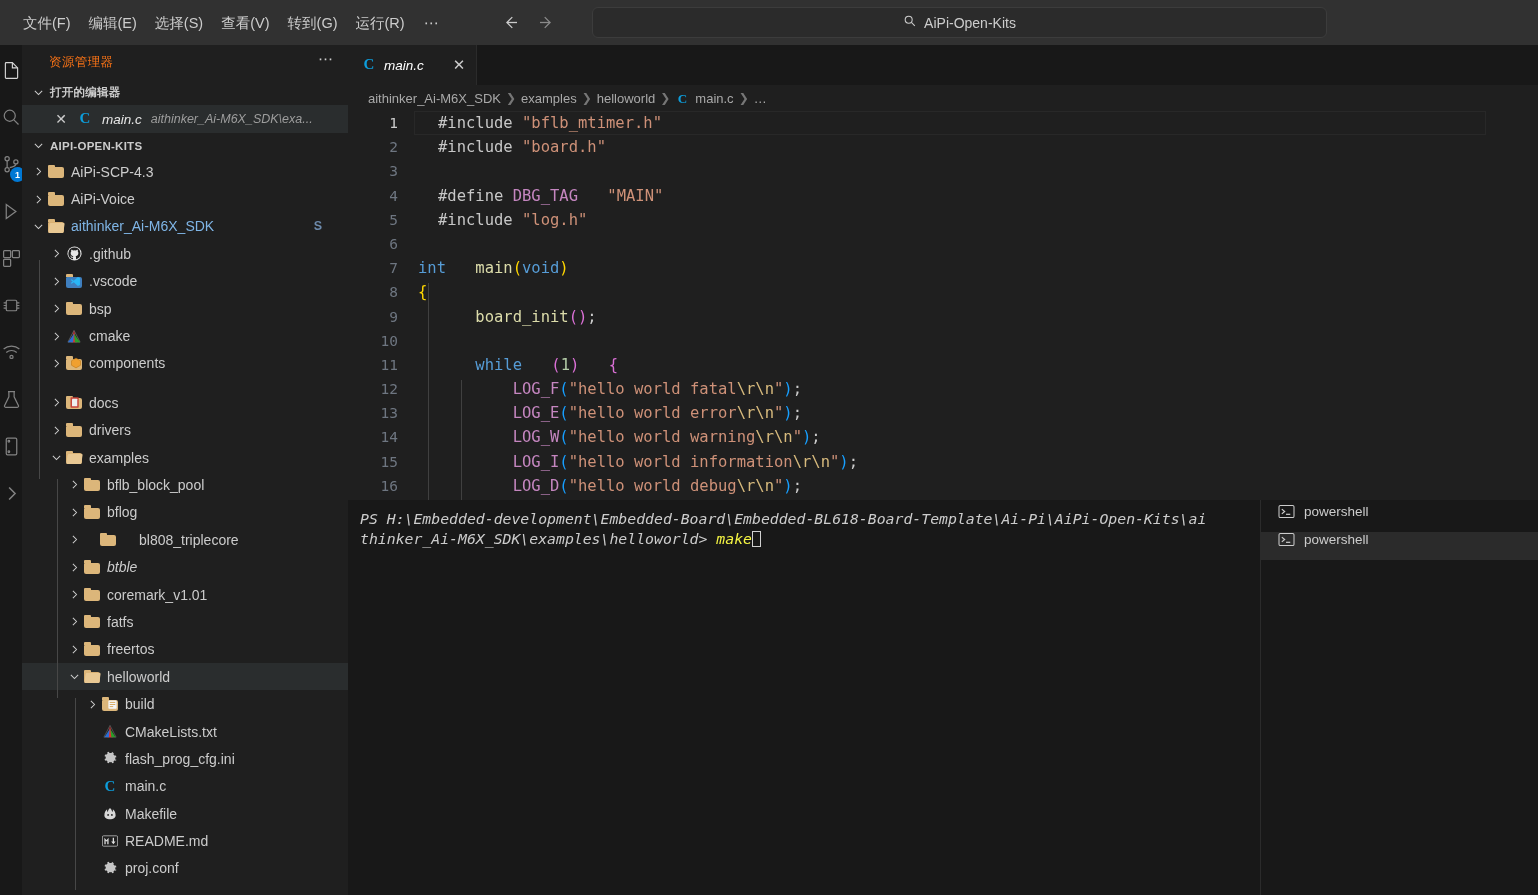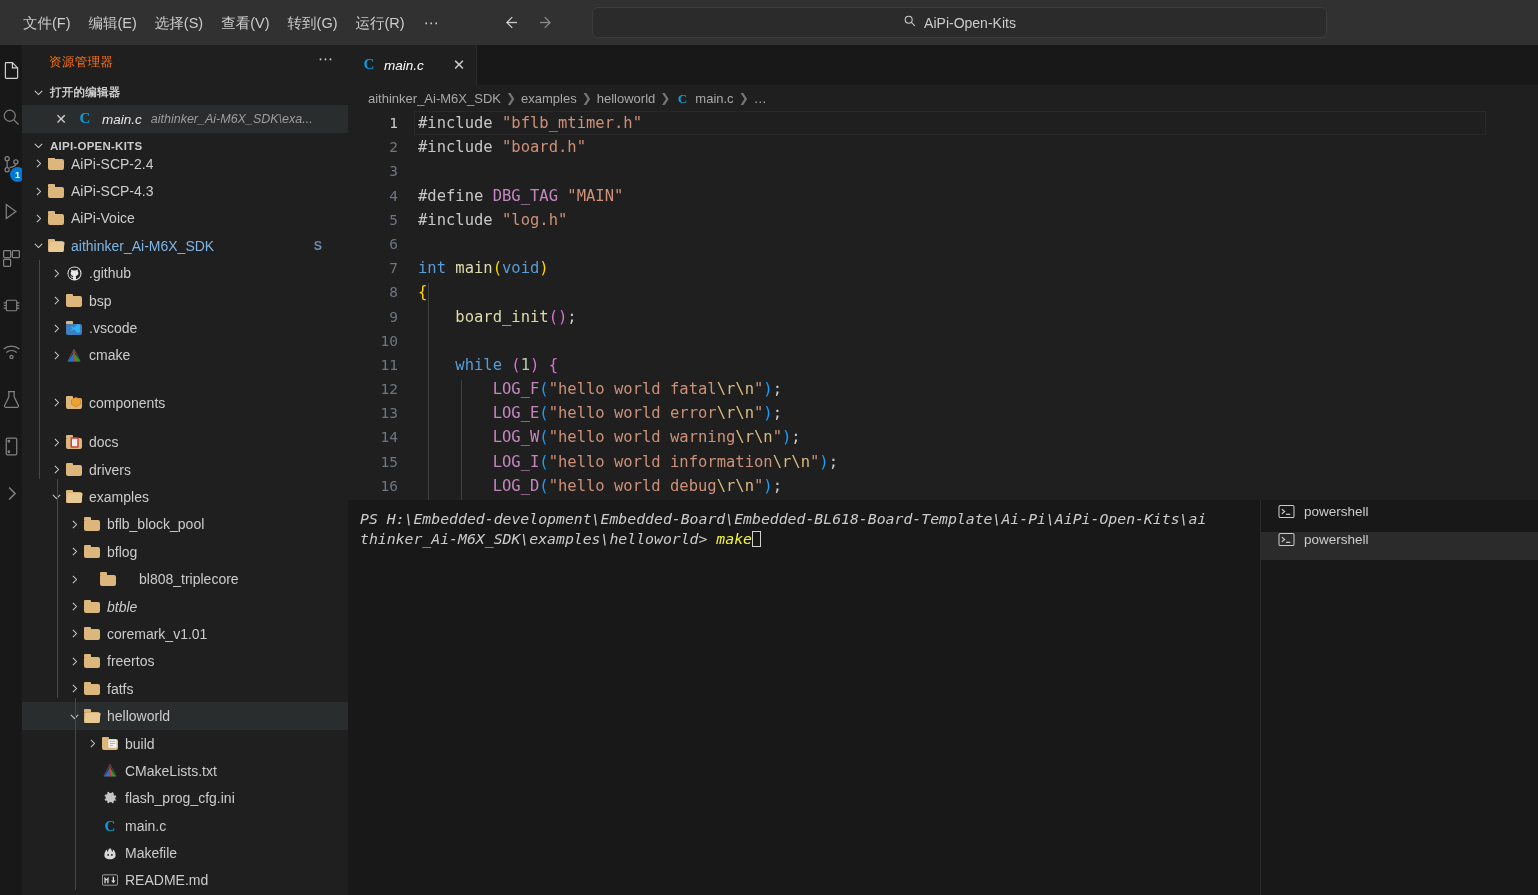--- a/index.html
+++ b/index.html
@@ -137,21 +137,21 @@
   .cline { display: flex; height: 24.2px; white-space: pre; }
   .gutter {
     width: 66px; min-width: 66px; text-align: right; padding-right: 16px;
     color: #6e7681; font-family: "DejaVu Sans Mono", monospace; font-size: 14.5px;
   }
   .cline.current .gutter { color: #cccccc; }
   .ctext { position: relative; padding-left: 4px; }
   .iguide { position:absolute; top:0; bottom:0; width:1px; background:#404040; }
 
   
-  .t-pre   { color: #c7c7c7; }
+  .t-pre   { color: #c7c7c7; margin-left: 20px; }
   .t-str   { color: #ce9178; }
   .t-esc   { color: #d7ba7d; }
   .t-macro { color: #c586c0; }
   .t-kw    { color: #569cd6; }
   .t-fn    { color: #dcdcaa; }
   .t-num   { color: #b5cea8; }
   .t-punc  { color: #cccccc; }
   .t-p1    { color: #ffd700; }
   .t-p2    { color: #da70d6; }
   .t-p3    { color: #179fff; }
@@ -347,33 +347,20 @@
       <div class="section-head">
         <span class="chev">
           <svg width="13" height="13" viewBox="0 0 16 16" fill="none" stroke="#cccccc" stroke-width="1.3">
               <path d="M3.5 6 L8 10.5 L12.5 6"></path>
             </svg>
         </span>
         <span>AIPI-OPEN-KITS</span>
       </div>
 
       <div class="tree" id="tree">
-          <div class="row" style="padding-left: 8px; margin-top: -8px;">
-            <span class="twisty">
-              <svg width="13" height="13" viewBox="0 0 16 16" fill="none" stroke="#cccccc" stroke-width="1.25">
-                <path d="M6 3.5 L10.5 8 L6 12.5"></path>
-              </svg>
-            </span>
-            <span class="ico">
-              <div class="folder">
-                <i></i>
-              </div>
-            </span>
-            <span class="lbl">AiPi-SCP-2.4</span>
-          </div>
           <div class="row" style="padding-left: 8px;">
             <span class="twisty">
               <svg width="13" height="13" viewBox="0 0 16 16" fill="none" stroke="#cccccc" stroke-width="1.25">
                 <path d="M6 3.5 L10.5 8 L6 12.5"></path>
               </svg>
             </span>
             <span class="ico">
               <div class="folder">
                 <i></i>
               </div>
@@ -413,67 +400,67 @@
                 <path d="M6 3.5 L10.5 8 L6 12.5"></path>
               </svg>
             </span>
             <span class="ico">
               <svg width="15" height="15" viewBox="0 0 16 16">
                 <circle cx="8" cy="8" r="7.5" fill="#e8e8e8"></circle>
                 <path d="M8 1.6a6.4 6.4 0 0 0-2 12.5c.3.06.42-.14.42-.31v-1.2c-1.8.39-2.18-.86-2.18-.86-.3-.75-.72-.95-.72-.95-.58-.4.05-.39.05-.39.64.05.98.66.98.66.58.99 1.51.7 1.88.54.06-.42.22-.7.41-.87-1.44-.16-2.95-.72-2.95-3.2 0-.71.25-1.29.67-1.74-.07-.17-.29-.83.06-1.72 0 0 .54-.17 1.78.66a6.1 6.1 0 0 1 3.24 0c1.23-.83 1.77-.66 1.77-.66.35.89.13 1.55.07 1.72.41.45.66 1.03.66 1.74 0 2.49-1.51 3.04-2.95 3.2.23.2.44.6.44 1.2v1.79c0 .17.11.38.43.31A6.4 6.4 0 0 0 8 1.6z" fill="#1f1f1f"></path>
               </svg>
             </span>
             <span class="lbl">.github</span>
-          </div>
-          <div class="row" style="padding-left: 26px;">
-            <span class="twisty">
-              <svg width="13" height="13" viewBox="0 0 16 16" fill="none" stroke="#cccccc" stroke-width="1.25">
-                <path d="M6 3.5 L10.5 8 L6 12.5"></path>
-              </svg>
-            </span>
-            <span class="ico">
-              <div class="folder">
-                <i></i>
-              </div>
-            </span>
-            <span class="lbl">bsp</span>
           </div>
           <div class="row" style="padding-left: 26px;">
             <span class="twisty">
               <svg width="13" height="13" viewBox="0 0 16 16" fill="none" stroke="#cccccc" stroke-width="1.25">
                 <path d="M6 3.5 L10.5 8 L6 12.5"></path>
               </svg>
             </span>
             <span class="ico">
               <div class="folder">
                 <i style="background:#3f7fbf"></i>
                 <svg style="position:absolute;left:4px;top:1px" width="11" height="11" viewBox="0 0 16 16">
                   <path d="M11.5 1.5 14.5 3v10l-3 1.5-6-5.5-3 2.3-1.5-1 2.8-2.3L1 5.7l1.5-1 3 2.3z" fill="#29b6f6"></path>
                 </svg>
               </div>
             </span>
             <span class="lbl">.vscode</span>
+          </div>
+          <div class="row" style="padding-left: 26px;">
+            <span class="twisty">
+              <svg width="13" height="13" viewBox="0 0 16 16" fill="none" stroke="#cccccc" stroke-width="1.25">
+                <path d="M6 3.5 L10.5 8 L6 12.5"></path>
+              </svg>
+            </span>
+            <span class="ico">
+              <div class="folder">
+                <i></i>
+              </div>
+            </span>
+            <span class="lbl">bsp</span>
           </div>
           <div class="row" style="padding-left: 26px;">
             <span class="twisty">
               <svg width="13" height="13" viewBox="0 0 16 16" fill="none" stroke="#cccccc" stroke-width="1.25">
                 <path d="M6 3.5 L10.5 8 L6 12.5"></path>
               </svg>
             </span>
             <span class="ico">
               <svg width="16" height="15" viewBox="0 0 16 16">
                 <path d="M8 1.5 14.5 14H1.5z" fill="#1f1f1f" stroke="#888" stroke-width=".6"></path>
                 <path d="M8 1.5 11 14H5z" fill="#d33"></path>
                 <path d="M8 5 14.5 14H9z" fill="#2a9d2a"></path>
                 <path d="M8 5 1.5 14H7z" fill="#2a6fd6"></path>
               </svg>
             </span>
             <span class="lbl">cmake</span>
           </div>
-          <div class="row" style="padding-left: 26px; margin-top: 20px;">
+          <div class="row" style="padding-left: 26px;">
             <span class="twisty">
               <svg width="13" height="13" viewBox="0 0 16 16" fill="none" stroke="#cccccc" stroke-width="1.25">
                 <path d="M6 3.5 L10.5 8 L6 12.5"></path>
               </svg>
             </span>
             <span class="ico">
               <div class="folder">
                 <i></i>
                 <svg style="position:absolute;left:4px;top:0px" width="12" height="12" viewBox="0 0 16 16">
                   <path d="M8 1.5 14 5v6l-6 3.5L2 11V5z" fill="#f0a030" stroke="#c07818" stroke-width=".8"></path>
@@ -594,34 +581,34 @@
             <span class="twisty">
               <svg width="13" height="13" viewBox="0 0 16 16" fill="none" stroke="#cccccc" stroke-width="1.25">
                 <path d="M6 3.5 L10.5 8 L6 12.5"></path>
               </svg>
             </span>
             <span class="ico">
               <div class="folder">
                 <i></i>
               </div>
             </span>
+            <span class="lbl">fatfs</span>
+          </div>
+          <div class="row" style="padding-left: 44px;">
+            <span class="twisty">
+              <svg width="13" height="13" viewBox="0 0 16 16" fill="none" stroke="#cccccc" stroke-width="1.25">
+                <path d="M6 3.5 L10.5 8 L6 12.5"></path>
+              </svg>
+            </span>
+            <span class="ico">
+              <div class="folder">
+                <i></i>
+              </div>
+            </span>
             <span class="lbl">freertos</span>
-          </div>
-          <div class="row" style="padding-left: 44px;">
-            <span class="twisty">
-              <svg width="13" height="13" viewBox="0 0 16 16" fill="none" stroke="#cccccc" stroke-width="1.25">
-                <path d="M6 3.5 L10.5 8 L6 12.5"></path>
-              </svg>
-            </span>
-            <span class="ico">
-              <div class="folder">
-                <i></i>
-              </div>
-            </span>
-            <span class="lbl">fatfs</span>
           </div>
           <div class="row selected" style="padding-left: 44px;">
             <span class="twisty">
               <svg width="13" height="13" viewBox="0 0 16 16" fill="none" stroke="#cccccc" stroke-width="1.25">
                 <path d="M3.5 6 L8 10.5 L12.5 6"></path>
               </svg>
             </span>
             <span class="ico">
               <div class="folder open">
                 <i></i>

